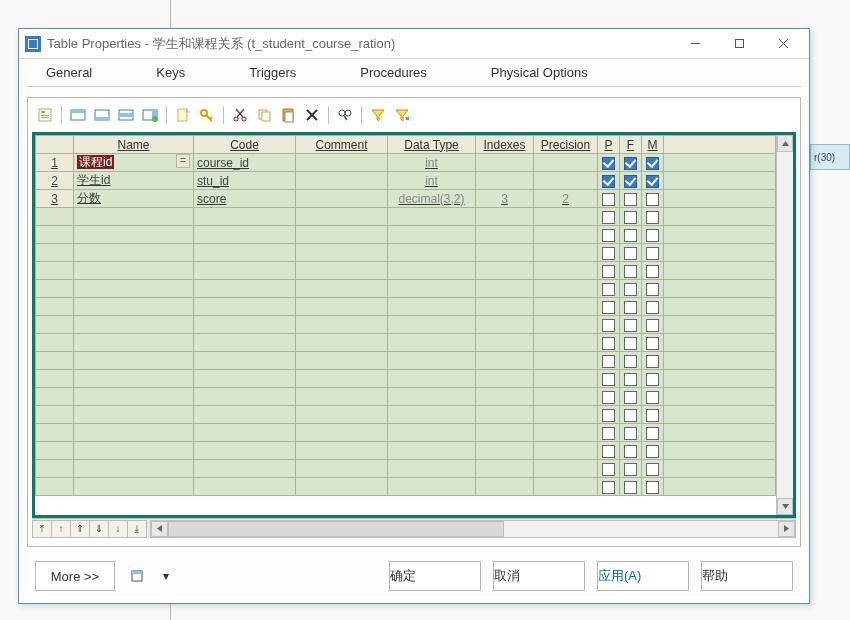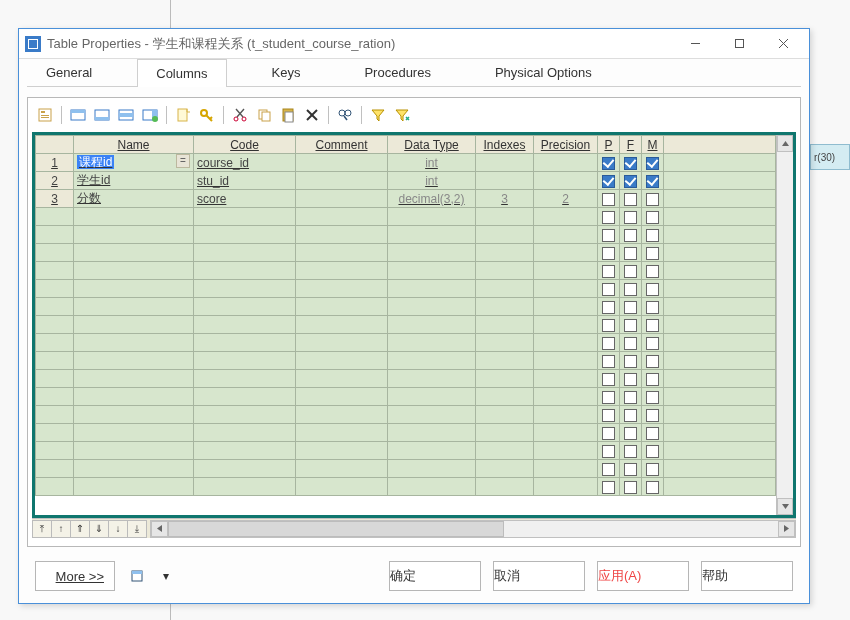--- a/index.html
+++ b/index.html
@@ -55,41 +55,41 @@
   col.c-f { width: 22px; }
   col.c-m { width: 22px; }
   col.c-rest { }
   tbody td { background: #d7e6cd; color: #444; }
   tbody td.dim { color: #888; text-align: center; }
   tbody tr.empty td { background: #d7e6cd; }
   .chk { display: inline-block; width: 13px; height: 13px; border: 1px solid #666; background: #fff; vertical-align: middle; position: relative; }
   .chk.on { background: #3a7bc8; border-color: #2a5a99; }
   .chk.on::after { content: ""; position: absolute; left: 2px; top: -1px; width: 5px; height: 8px; border: solid #fff; border-width: 0 2px 2px 0; transform: rotate(40deg); }
   td.chkcell { text-align: center !important; padding: 0 !important; }
-  .sel-name { background: #3b82f6; color: #fff; padding: 0 2px; }
+  .sel-name { background: #7f1d1d; color: #fff; padding: 0 2px; }
   .cell-eq { float: right; color: #666; background:#e8e4d6; border:1px solid #bcb89e; width:14px; height:14px; line-height:12px; text-align:center; font-size:10px;}
 
   .vscroll { width: 17px; background: #f0f0f0; border-left: 1px solid #c0c0c0; display: flex; flex-direction: column; }
   .vscroll .arrow, .hscroll .arrow { background: #e6e6e6; border: 1px solid #c0c0c0; display:flex;align-items:center;justify-content:center;}
   .vscroll .arrow { height: 17px; }
   .vscroll .track { flex: 1; }
 
   .grid-footer { display: flex; align-items: center; border-top: 1px solid #c0c0c0; background: #ece9d8; height: 20px; }
   .row-nav { display: flex; }
   .row-nav .nav-btn { width: 20px; height: 18px; border: 1px solid #bbb; background: #f4f2e7; display:flex;align-items:center;justify-content:center; font-size:10px; margin-right:-1px;}
   .hscroll { flex: 1; display: flex; align-items: stretch; height: 18px; margin-left: 4px; border: 1px solid #c0c0c0; background: #f0f0f0; }
   .hscroll .arrow { width: 17px; }
   .hscroll .track { flex: 1; position: relative; }
   .hscroll .thumb { position: absolute; left: 0; top: 0; bottom: 0; width: 55%; background: #d8d8d8; border: 1px solid #bcbcbc; }
 
   .dlg-buttons { display: flex; align-items: center; gap: 12px; padding: 14px 8px 4px 8px; }
   .dlg-buttons .spacer { flex: 1; }
   .btn { min-width: 92px; height: 30px; border: 1px solid #b6b6b6; background: #fff; display: flex; align-items: center; justify-content: flex-start; font-size: 13px; color: #333; }
-  .btn.more { min-width: 80px; justify-content: flex-end; padding: 2px 10px; text-decoration: underline; }
-  .btn.disabled { color: #ef4444; }
+  .btn.more { min-width: 80px; justify-content: center; padding: 2px 10px; }
+  .btn.disabled { color: #0369a1; }
   .small-tool { width: 22px; height: 22px; display:flex;align-items:center;justify-content:center; }
   .small-tool svg { width:16px; height:16px; }
   .dd-caret { margin-left:2px; }
 </style>
 </head>
 <body>
 
 <div class="bg-stub"></div>
 <div class="bg-box">
     <span>学生表</span>
@@ -116,22 +116,22 @@
         <svg viewBox="0 0 11 11">
           <line x1="1" y1="1" x2="10" y2="10" stroke="currentColor" stroke-width="1"></line>
           <line x1="10" y1="1" x2="1" y2="10" stroke="currentColor" stroke-width="1"></line>
         </svg>
       </div>
   </div>
 
   <div class="client">
     <div class="tabs-lower" id="tabs-lower">
         <div class="tab">General</div>
-        <div class="tab active">Columns</div>
         <div class="tab">Keys</div>
+        <div class="tab">Triggers</div>
         <div class="tab">Procedures</div>
         <div class="tab">Physical Options</div>
       </div>
 
     <div class="grid-wrap">
       <div class="toolbar">
         <div class="tb-btn">
             <svg viewBox="0 0 16 16">
               <rect x="2" y="2" width="12" height="12" fill="#fff" stroke="#c9a14a"></rect>
               <rect x="4" y="4" width="4" height="2" fill="#c9a14a"></rect>

